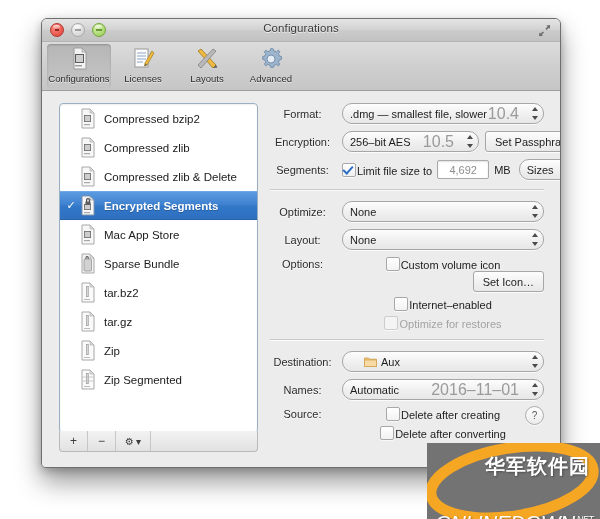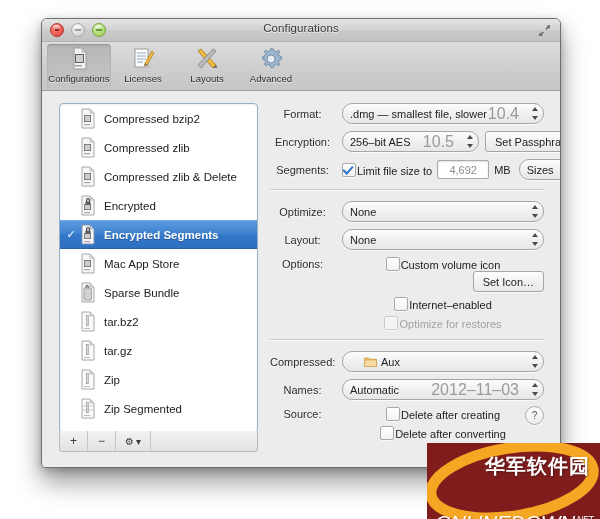--- a/index.html
+++ b/index.html
@@ -179,21 +179,21 @@
     box-shadow:0 1px 0 rgba(255,255,255,.8);
     display:flex;align-items:center;justify-content:center;
     font-size:10px;color:#5a5a5a;cursor:default;
   }
   .opt-stack{display:flex;flex-direction:column;gap:5px;flex:1;}
   .opt-line{display:flex;align-items:center;flex-direction:column;}
 
   
   .watermark{
     position:absolute;left:427px;top:443px;width:173px;height:76px;
-    background:#7f1d1d;overflow:hidden;
+    background:#737373;overflow:hidden;
   }
   .wm-swoosh{position:absolute;left:-10px;top:-4px;width:190px;height:86px;}
   .wm-cn{
     position:absolute;left:58px;top:10px;font-size:20px;color:#fff;font-weight:bold;
     font-family:"DejaVu Sans",sans-serif;letter-spacing:1px;
     text-shadow:1px 1px 2px rgba(0,0,0,.35);
   }
   .wm-en{
     position:absolute;left:8px;top:40px;font-size:21px;color:#fff;font-weight:normal;
     font-style:italic;font-family:"Liberation Sans",sans-serif;letter-spacing:-.5px;
@@ -315,35 +315,20 @@
               <path d="M4 2 h8 l4 4 v15 h-12 z" fill="#f7f7f7" stroke="#a8a8a8" stroke-width="1"></path>
               <path d="M12 2 l4 4 h-4 z" fill="#dcdcdc" stroke="#a8a8a8" stroke-width=".6"></path>
               <rect x="6" y="8" width="7" height="7" fill="#6b6b6b"></rect>
               <rect x="6.8" y="8.8" width="5.4" height="5.4" fill="#cdcdcd"></rect>
               <rect x="6" y="17" width="6" height="1.2" fill="#a8a8a8"></rect>
             </svg>
           </span>
           <span class="rlabel">Compressed zlib &amp; Delete</span>
         </div>
 
-        <div class="row">
-          <span class="chk"></span>
-          <span class="ficon">
-            <svg viewBox="0 0 20 23" width="20" height="23">
-              <path d="M4 2 h8 l4 4 v15 h-12 z" fill="#f7f7f7" stroke="#a8a8a8" stroke-width="1"></path>
-              <path d="M12 2 l4 4 h-4 z" fill="#dcdcdc" stroke="#a8a8a8" stroke-width=".6"></path>
-              <rect x="6" y="10" width="7" height="6" fill="#6b6b6b"></rect>
-              <rect x="6.8" y="10.8" width="5.4" height="4.4" fill="#cdcdcd"></rect>
-              <path d="M8 6 a2 2 0 0 1 4 0 v2 h-1.2 v-2 a.8 .8 0 0 0 -1.6 0 v2 h-1.2 z" fill="#4a4a4a"></path>
-              <rect x="7.4" y="7.6" width="5.2" height="3.4" rx=".6" fill="#5f5f5f"></rect>
-              <rect x="6" y="18" width="6" height="1.2" fill="#a8a8a8"></rect>
-            </svg>
-          </span>
-          <span class="rlabel">Encrypted</span>
-        </div>
 
         <div class="row selected">
           <span class="chk">✓</span>
           <span class="ficon">
             <svg viewBox="0 0 20 23" width="20" height="23">
               <path d="M4 2 h8 l4 4 v15 h-12 z" fill="#f7f7f7" stroke="#7f93ab" stroke-width="1"></path>
               <path d="M12 2 l4 4 h-4 z" fill="#dcdcdc" stroke="#7f93ab" stroke-width=".6"></path>
               <rect x="6" y="10" width="7" height="6" fill="#6b6b6b"></rect>
               <rect x="6.8" y="10.8" width="5.4" height="4.4" fill="#cdcdcd"></rect>
               <path d="M8 6 a2 2 0 0 1 4 0 v2 h-1.2 v-2 a.8 .8 0 0 0 -1.6 0 v2 h-1.2 z" fill="#4a4a4a"></path>
@@ -549,42 +534,42 @@
                 <span class="cb"></span>
                 <span class="cbtext">Optimize for restores</span>
               </span>
             </div>
           </div>
         </div>
 
         <div class="sep"></div>
 
         <div class="frow">
-          <div class="flabel">Compressed:</div>
+          <div class="flabel">Destination:</div>
           <div class="fctl">
             <div class="popup grow" style="padding-left:21px">
               <svg class="folder-ic" viewBox="0 0 13 11">
                 <path d="M.5 2 h4 l1 1.2 h7 v7.3 h-12 z" fill="#f2c575" stroke="#c79a3f" stroke-width=".7"></path>
                 <path d="M.5 4 h12 v6.5 h-12 z" fill="#f8dba4" stroke="#c79a3f" stroke-width=".6"></path>
               </svg>
               <span>Aux</span>
               <span class="stepper">
                   <i class="up"></i>
                   <i class="dn"></i>
                 </span>
             </div>
           </div>
         </div>
 
         <div class="frow">
           <div class="flabel">Names:</div>
           <div class="fctl">
             <div class="popup grow">
               <span>Automatic</span>
-              <span class="trail">2012–11–03</span>
+              <span class="trail">2016–11–01</span>
               <span class="stepper">
                   <i class="up"></i>
                   <i class="dn"></i>
                 </span>
             </div>
           </div>
         </div>
 
         <div class="frow" style="align-items:flex-start">
           <div class="flabel" style="padding-top:1px">Source:</div>

